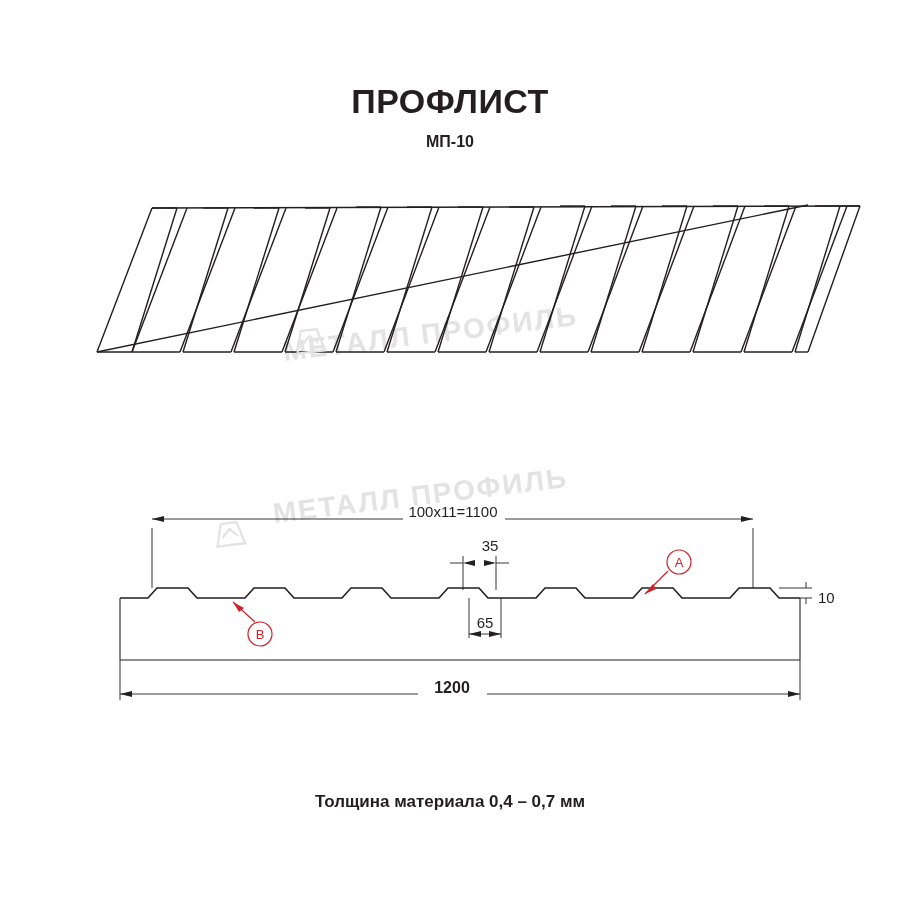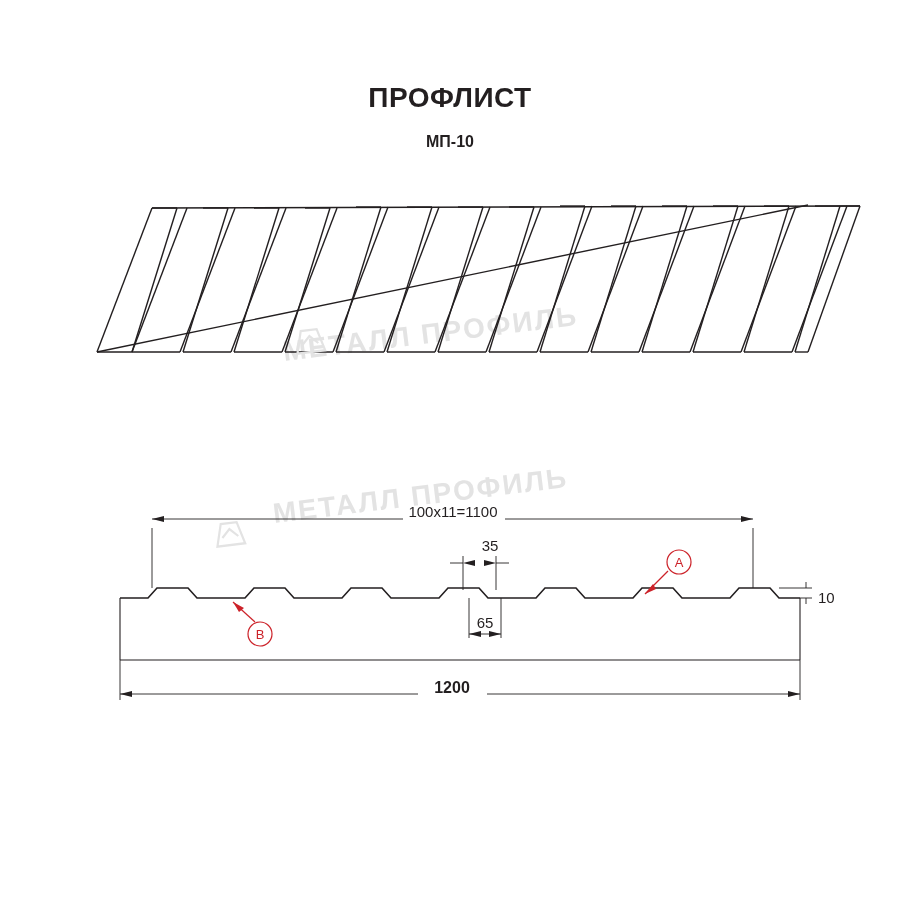--- a/index.html
+++ b/index.html
@@ -19,21 +19,21 @@
     position: relative;
     width: 900px;
     height: 900px;
   }
   .title {
     position: absolute;
     top: 82px;
     left: 0;
     width: 900px;
     text-align: center;
-    font-size: 28px;
+    font-size: 34px;
     font-weight: bold;
     letter-spacing: 0.5px;
   }
   .subtitle {
     position: absolute;
     top: 133px;
     left: 0;
     width: 900px;
     text-align: center;
     font-size: 16px;
@@ -256,14 +256,15 @@
     <g stroke="#e3e3e3" fill="none" stroke-width="2.2">
       <path d="M296,352 L302,330 L318,330 L324,352 Z" transform="rotate(-7 310 341)"></path>
       <path d="M302,344 L310,336 L318,344" transform="rotate(-7 310 341)"></path>
     </g>
     <g stroke="#e3e3e3" fill="none" stroke-width="2.2">
       <path d="M216,545 L222,523 L238,523 L244,545 Z" transform="rotate(-7 230 534)"></path>
       <path d="M222,537 L230,529 L238,537" transform="rotate(-7 230 534)"></path>
     </g>
   </svg>
 
+  <div class="footnote">Толщина материала 0,4 – 0,7 мм</div>
 
 </div>
 
 </body></html>

